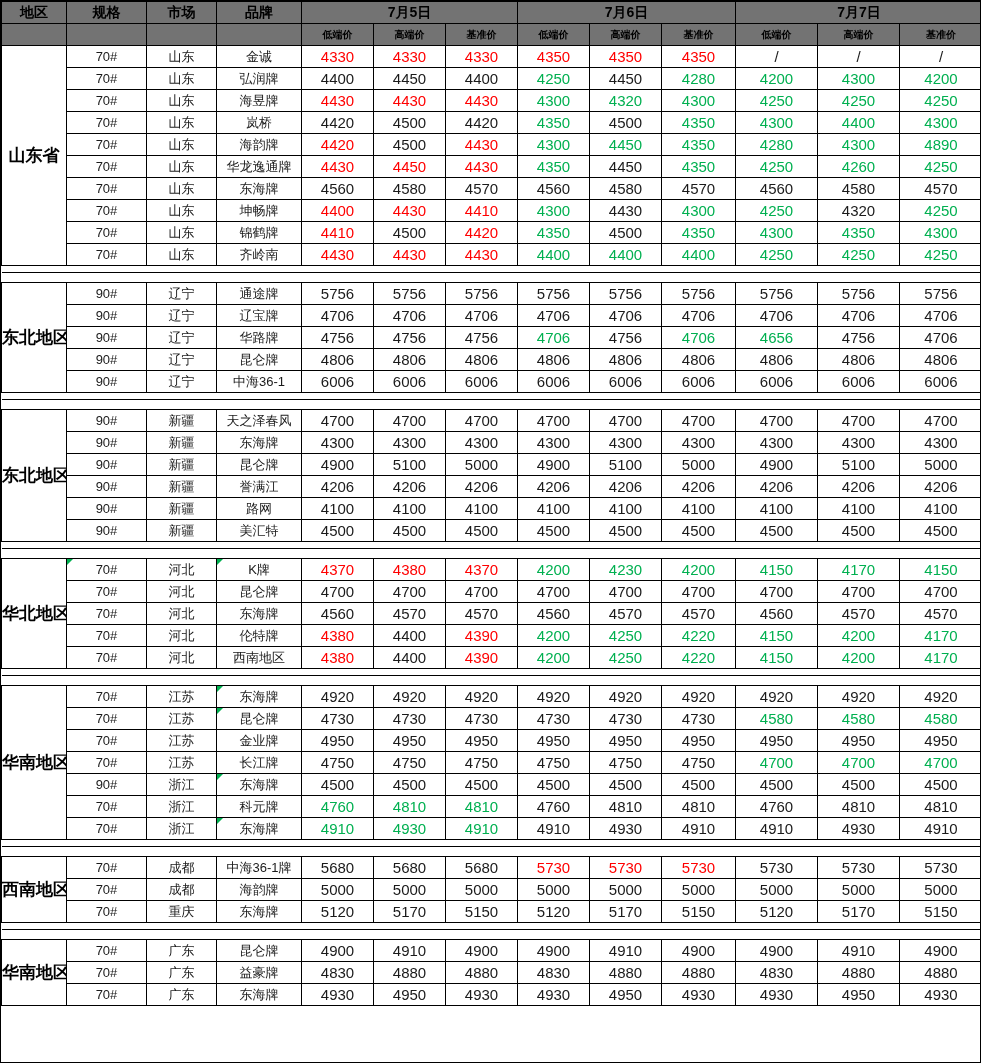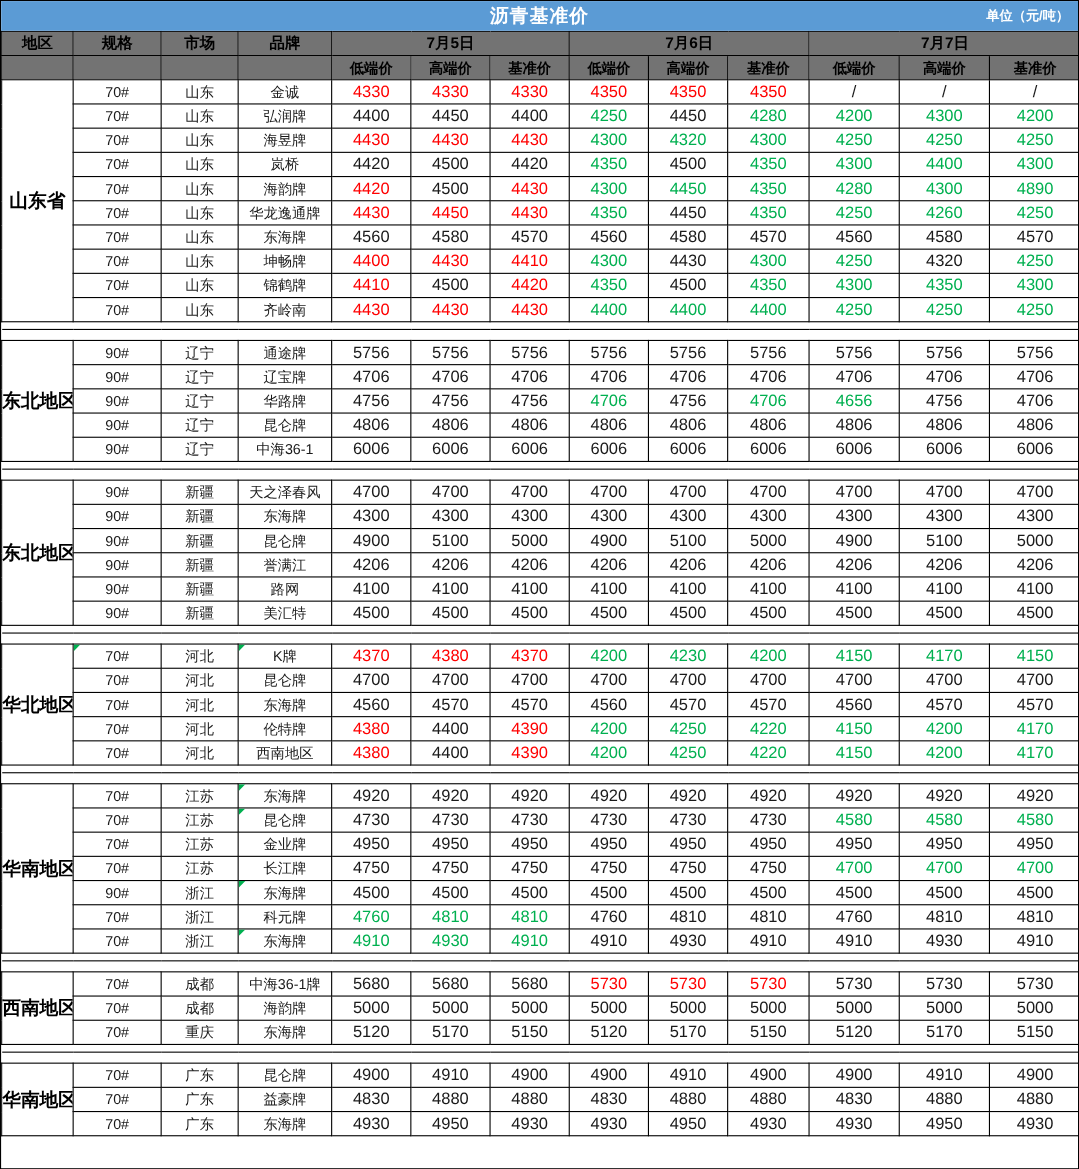--- a/index.html
+++ b/index.html
@@ -6,42 +6,38 @@
   html,body { margin:0; padding:0; background:#fff;
     font-family:"Liberation Sans","DejaVu Sans",sans-serif; }
   .sheet { width:981px; height:1063px; border:1px solid #000; background:#fff; overflow:hidden; }
   .titlebar { height:27px; background:var(--hdr,#5b9bd5); position:relative; }
   .title { color:#fff; font-weight:bold; font-size:17px; text-align:center; line-height:27px; letter-spacing:1px; }
   .unit { position:absolute; right:8px; top:0; line-height:27px; color:#fff; font-size:12px; font-weight:bold; }
   table { border-collapse:collapse; width:100%; table-layout:fixed; }
   th, td { border:1px solid #000; text-align:center; vertical-align:middle;
            padding:0; height:22px; overflow:hidden; white-space:nowrap; }
   thead th { font-weight:bold; color:#000; font-size:14px; background:#737373; }
-  thead tr.sub th { font-size:13px; }
+  thead tr.sub th { font-size:10px; }
   td.num { font-size:15px; }
   td.txt { font-size:13px; color:#1a1a1a; }
   td.region { font-weight:bold; font-size:17px; color:#000; }
   .ck { color:var(--ink,#1a1a1a); }
   .cr { color:var(--red,#ff0000); }
   .cg { color:var(--green,#00b050); }
   .dim { color:var(--dim,#a6a6a6); }
   td.rel { position:relative; }
   .corner { position:absolute; top:0; left:0; width:0; height:0;
             border-top:6px solid var(--green,#00b050); border-right:6px solid transparent; }
   tr.spacer-a td { border:none; border-bottom:1px solid #000; height:7px; }
   tr.spacer-b td { border:none; height:10px; }
 </style>
 </head>
 <body>
 
 <div class="sheet">
-  <div class="titlebar">
-    <div class="title">沥青基准价</div>
-    <div class="unit">单位（元/吨）</div>
-  </div>
   <table>
     <colgroup>
       <col style="width:65px">
         <col style="width:80px">
         <col style="width:70px">
         <col style="width:85px">
       <col style="width:72px">
         <col style="width:72px">
         <col style="width:72px">
       <col style="width:72px">

